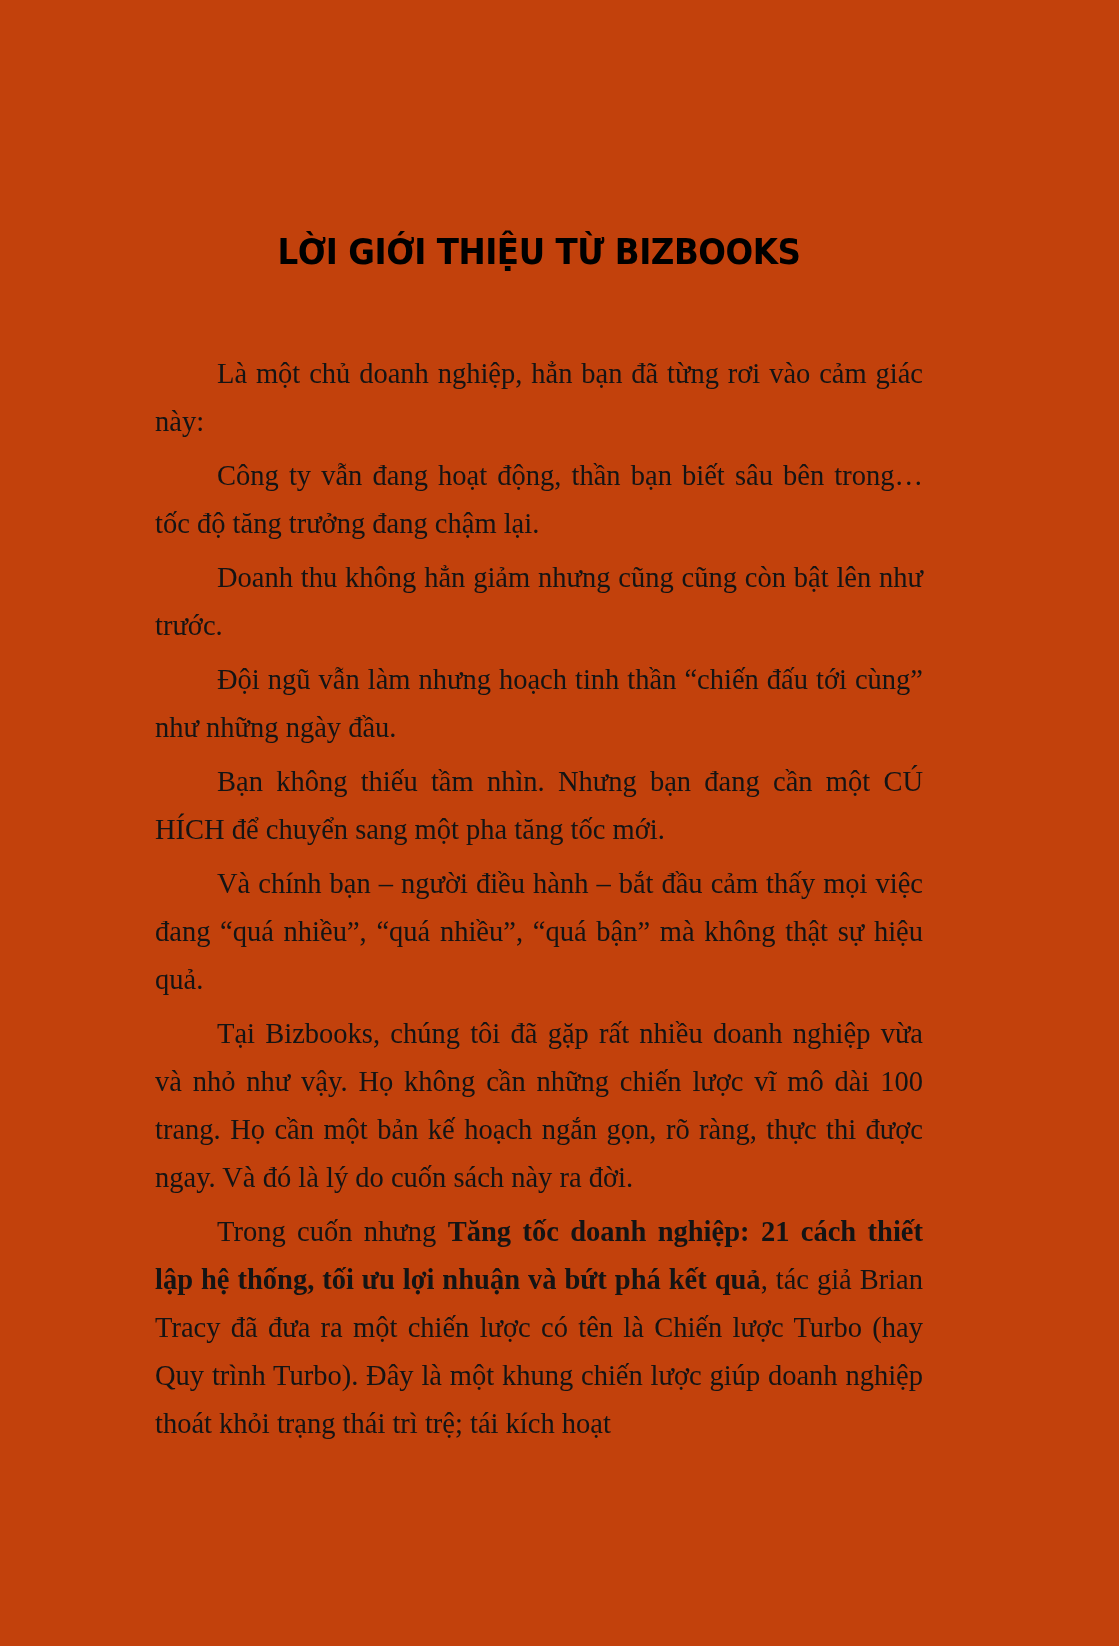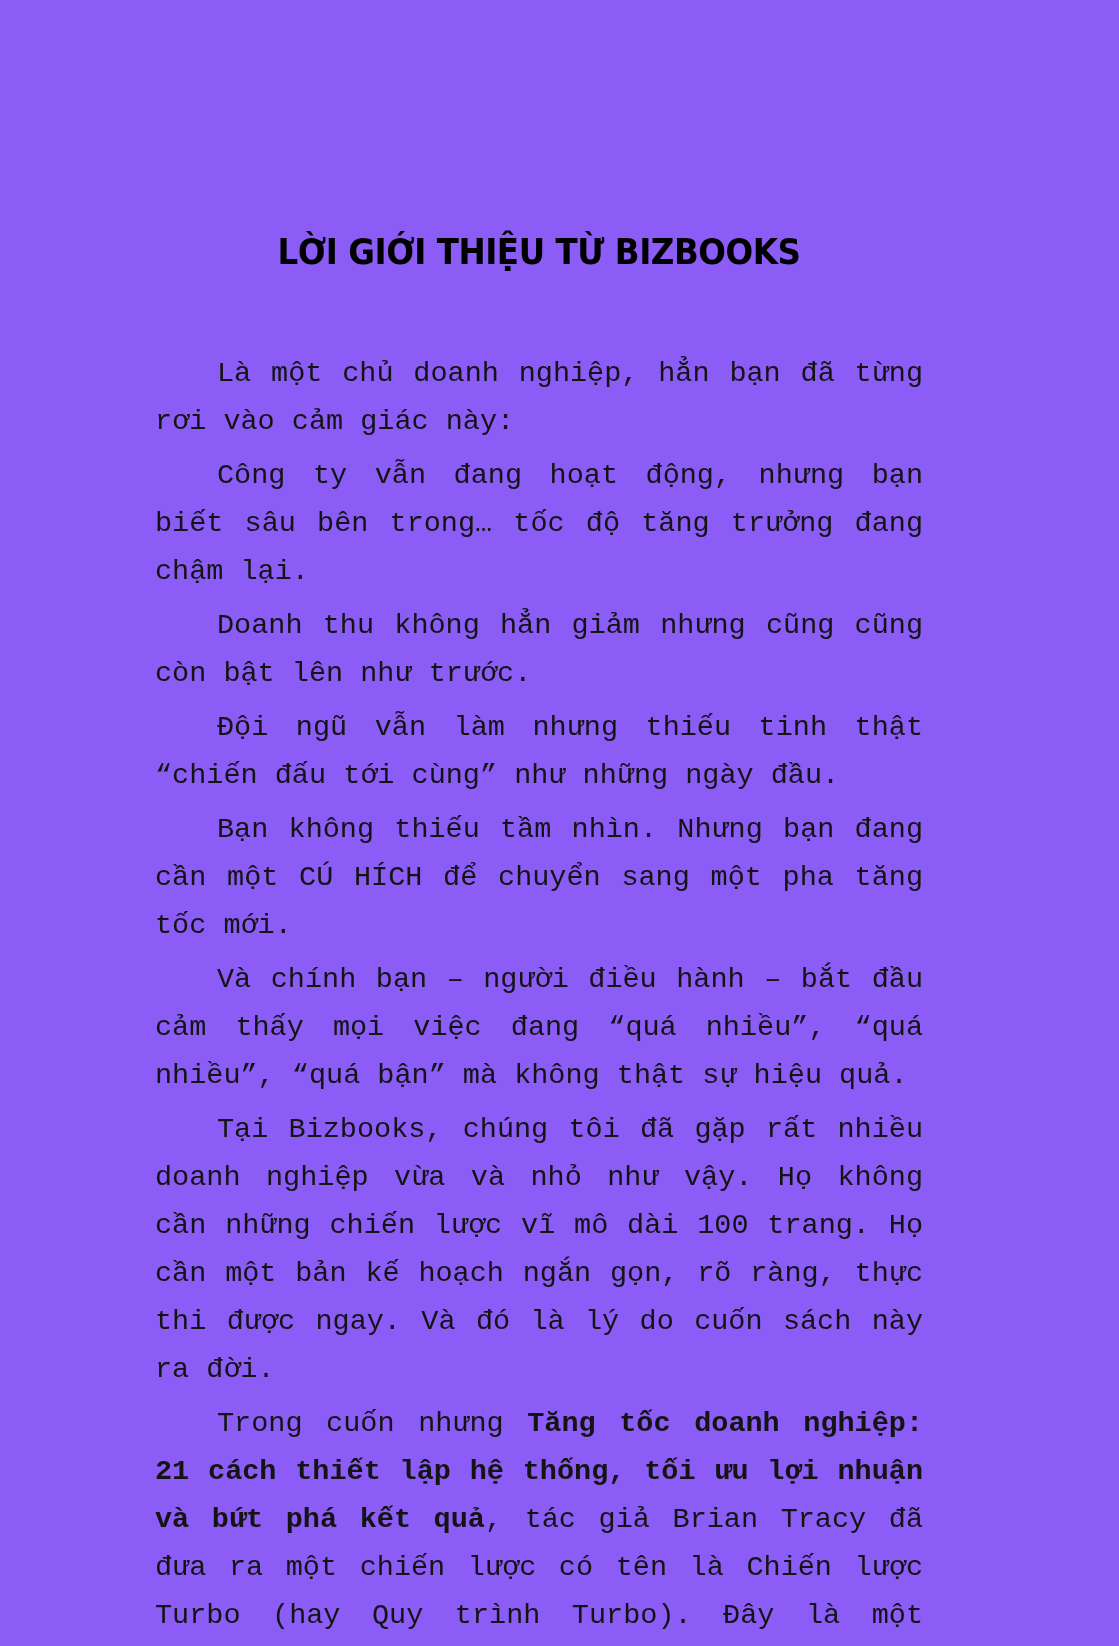--- a/index.html
+++ b/index.html
@@ -11,21 +11,21 @@
     width: 1119px;
     height: 1646px;
     font-family: "Liberation Serif", serif;
     color: #111111;
     overflow: hidden;
   }
   .page {
     position: relative;
     width: 1119px;
     height: 1646px;
-    background: #8b5cf6;
+    background: #c2410c;
     box-sizing: border-box;
   }
   .content {
     position: absolute;
     left: 155px;
     top: 232px;
     width: 768px;
   }
   .page-title {
     font-family: "DejaVu Sans", sans-serif;
@@ -33,21 +33,21 @@
     font-size: 35px;
     letter-spacing: -0.5px;
     text-align: center;
     color: #000000;
     margin: 0 0 78px 0;
     transform: scaleX(0.93);
     transform-origin: center;
     white-space: nowrap;
   }
   .para {
-    font-family: Liberation Mono, monospace;
+    font-family: Liberation Serif, serif;
     font-size: 28.5px;
     line-height: 48px;
     text-align: justify;
     text-justify: inter-word;
     margin: 0 0 6px 0;
     text-indent: 62px;
     color: #141414;
   }
   .para:last-child {
     margin-bottom: 0;
@@ -58,23 +58,23 @@
 </style>
 </head>
 <body>
 
 <div class="page">
   <div class="content">
 
     <h1 class="page-title">LỜI GIỚI THIỆU TỪ BIZBOOKS</h1>
 
     <p class="para">Là một chủ doanh nghiệp, hẳn bạn đã từng rơi vào cảm giác này:</p>
-    <p class="para">Công ty vẫn đang hoạt động, nhưng bạn biết sâu bên trong… tốc độ tăng trưởng đang chậm lại.</p>
+    <p class="para">Công ty vẫn đang hoạt động, thần bạn biết sâu bên trong… tốc độ tăng trưởng đang chậm lại.</p>
     <p class="para">Doanh thu không hẳn giảm nhưng cũng cũng còn bật lên như trước.</p>
-    <p class="para">Đội ngũ vẫn làm nhưng thiếu tinh thật “chiến đấu tới cùng” như những ngày đầu.</p>
+    <p class="para">Đội ngũ vẫn làm nhưng hoạch tinh thần “chiến đấu tới cùng” như những ngày đầu.</p>
     <p class="para">Bạn không thiếu tầm nhìn. Nhưng bạn đang cần một CÚ HÍCH để chuyển sang một pha tăng tốc mới.</p>
     <p class="para">Và chính bạn – người điều hành – bắt đầu cảm thấy mọi việc đang “quá nhiều”, “quá nhiều”, “quá bận” mà không thật sự hiệu quả.</p>
     <p class="para">Tại Bizbooks, chúng tôi đã gặp rất nhiều doanh nghiệp vừa và nhỏ như vậy. Họ không cần những chiến lược vĩ mô dài 100 trang. Họ cần một bản kế hoạch ngắn gọn, rõ ràng, thực thi được ngay. Và đó là lý do cuốn sách này ra đời.</p>
 
     <p class="para"><span>Trong cuốn nhưng </span><b>Tăng tốc doanh nghiệp: 21 cách thiết lập hệ thống, tối ưu lợi nhuận và bứt phá kết quả</b><span>, tác giả Brian Tracy đã đưa ra một chiến lược có tên là Chiến lược Turbo (hay Quy trình Turbo). Đây là một khung chiến lược giúp doanh nghiệp thoát khỏi trạng thái trì trệ; tái kích hoạt</span></p>
 
   </div>
 </div>
 
 </body></html>

